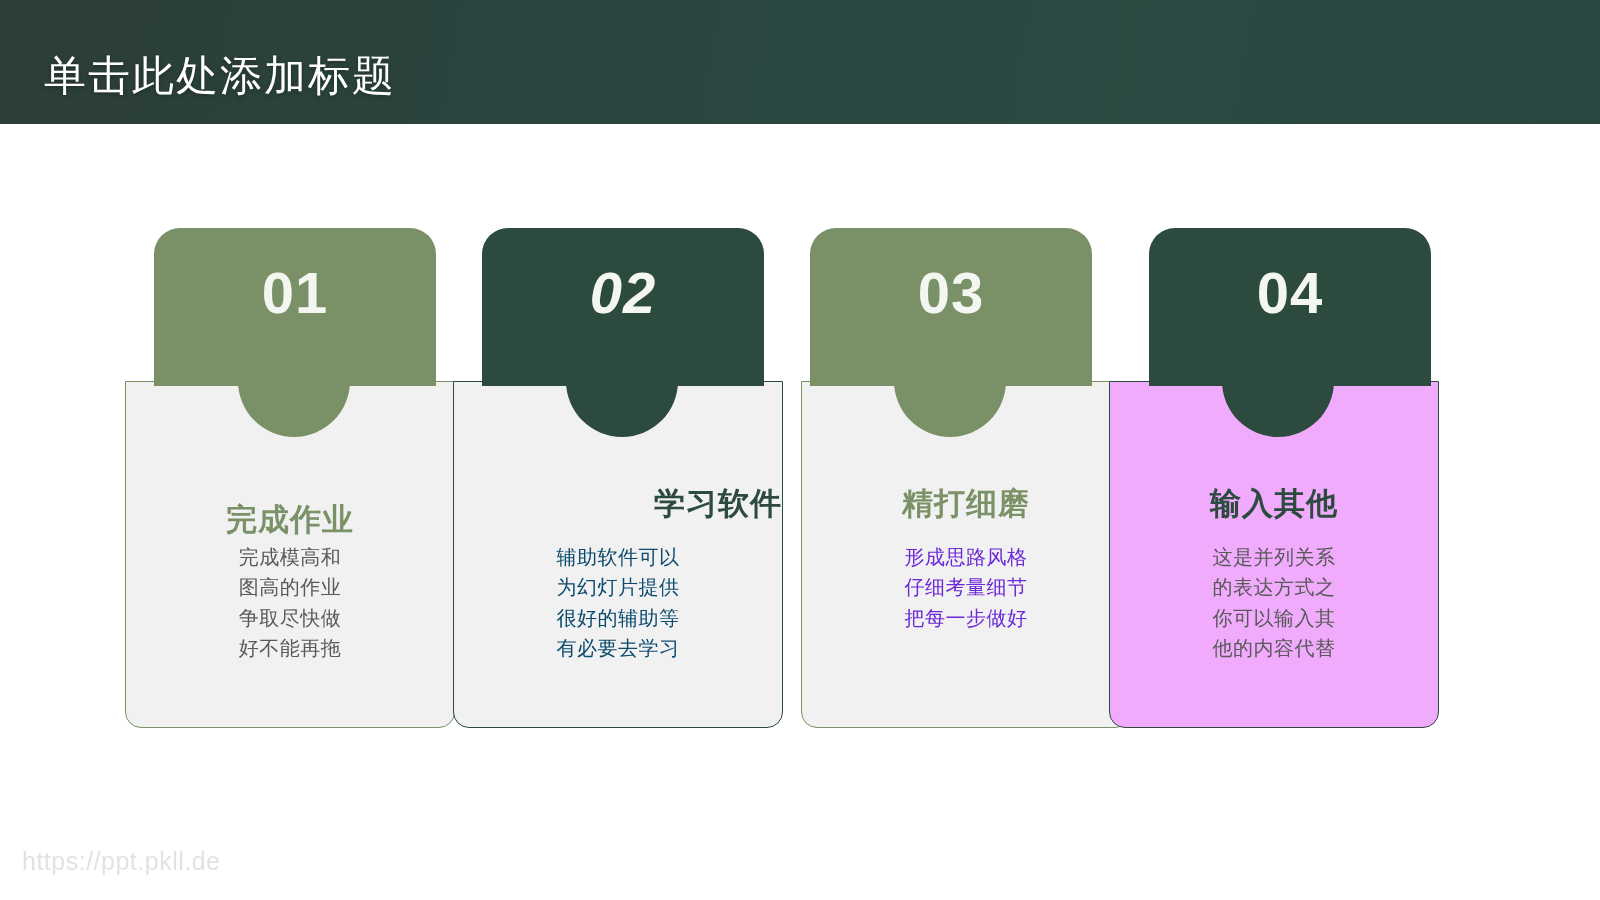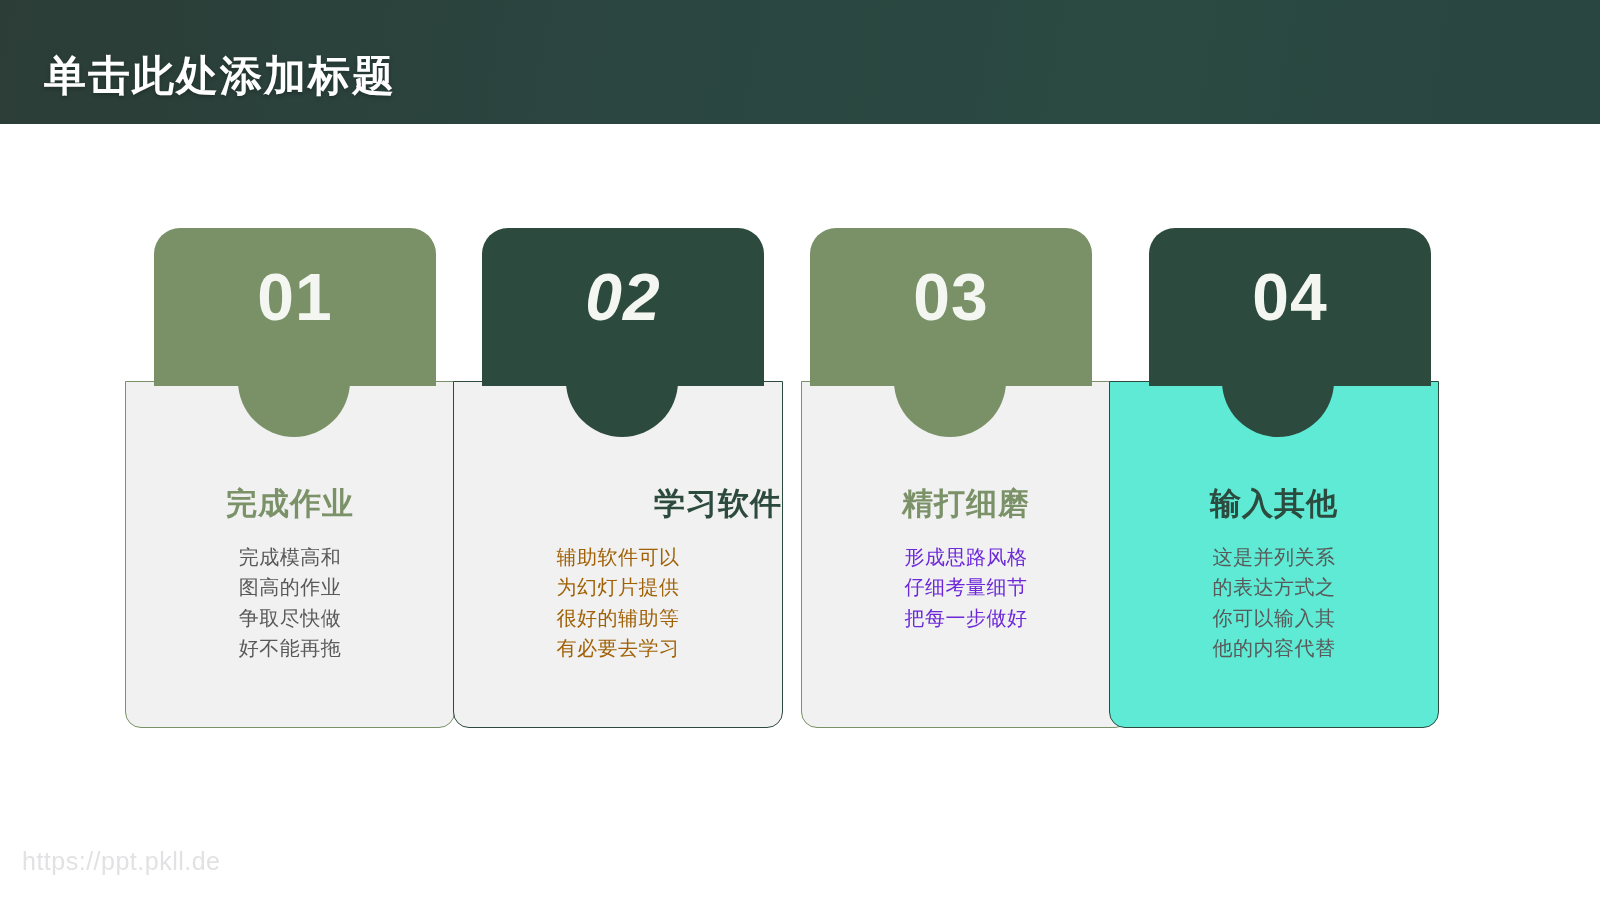--- a/index.html
+++ b/index.html
@@ -24,21 +24,21 @@
     width: 1600px;
     height: 124px;
     background: linear-gradient(100deg, #2b3d36 0%, #2b4540 38%, #2a4a42 70%, #294640 100%);
   }
 
   .header-title {
     position: absolute;
     left: 44px;
     top: 48px;
     font-size: 42px;
-    font-weight: bold;
+    font-weight: normal;
     color: #ffffff;
     letter-spacing: 2px;
     white-space: nowrap;
     text-shadow: 0 2px 4px rgba(0,0,0,0.25);
   }
 
   
   .cards {
     position: absolute;
     left: 0;
@@ -69,21 +69,21 @@
     border-radius: 26px 26px 0 0;
     z-index: 2;
   }
 
   .card-number {
     position: absolute;
     left: 0;
     right: 0;
     top: 36px;
     text-align: center;
-    font-size: 66px;
+    font-size: 58px;
     font-weight: bold;
     color: #f4f7f1;
     letter-spacing: 1px;
     line-height: 1;
   }
 
   
   .card-pin {
     position: absolute;
     left: 113px;
@@ -149,38 +149,38 @@
 <body style="background: rgb(255, 255, 255);">
 
 <div class="header" style="background: linear-gradient(100deg, rgb(43, 61, 54) 0%, rgb(43, 69, 64) 38%, rgb(42, 74, 66) 70%, rgb(41, 70, 64) 100%);">
   <div class="header-title" style="color: rgb(255, 255, 255);">单击此处添加标题</div>
 </div>
 
 <div class="cards">
 
   <div class="card card-1">
     <div class="card-body" style="background: rgb(240, 241, 240); border-color: rgb(122, 145, 104);">
-      <div class="card-title" style="color: rgb(123, 146, 104);">完成作业</div>
+      <div class="card-title" style="color: rgb(123, 146, 104); margin-top: 16px;">完成作业</div>
       <div class="card-text" style="color: rgb(89, 89, 89); font-family: Liberation Serif, serif;">
         <span>完成模高和</span>
         <span>图高的作业</span>
         <span>争取尽快做</span>
         <span>好不能再拖</span>
       </div>
     </div>
     <div class="card-tab" style="background: rgb(122, 145, 104);">
       <div class="card-number">01</div>
     </div>
     <div class="card-pin" style="background: rgb(122, 145, 104);"></div>
   </div>
 
   <div class="card card-2">
     <div class="card-body" style="background: rgb(240, 241, 240); border-color: rgb(45, 74, 62);">
       <div class="card-title" style="color: rgb(45, 74, 62); text-align: right;">学习软件</div>
-      <div class="card-text" style="color: #a16207;">
+      <div class="card-text" style="color: #0c4a6e;">
         <span>辅助软件可以</span>
         <span>为幻灯片提供</span>
         <span>很好的辅助等</span>
         <span>有必要去学习</span>
       </div>
     </div>
     <div class="card-tab" style="background: rgb(45, 74, 62); font-style: italic;">
       <div class="card-number">02</div>
     </div>
     <div class="card-pin" style="background: rgb(45, 74, 62);"></div>
@@ -195,21 +195,21 @@
         <span>把每一步做好</span>
       </div>
     </div>
     <div class="card-tab" style="background: rgb(122, 145, 104);">
       <div class="card-number">03</div>
     </div>
     <div class="card-pin" style="background: rgb(122, 145, 104);"></div>
   </div>
 
   <div class="card card-4">
-    <div class="card-body" style="background: #5eead4; border-color: rgb(45, 74, 62);">
+    <div class="card-body" style="background: #f0abfc; border-color: rgb(45, 74, 62);">
       <div class="card-title" style="color: rgb(45, 74, 62);">输入其他</div>
       <div class="card-text" style="color: rgb(89, 89, 89);">
         <span>这是并列关系</span>
         <span>的表达方式之</span>
         <span>你可以输入其</span>
         <span>他的内容代替</span>
       </div>
     </div>
     <div class="card-tab" style="background: rgb(45, 74, 62); margin-left: 11px;">
       <div class="card-number">04</div>

